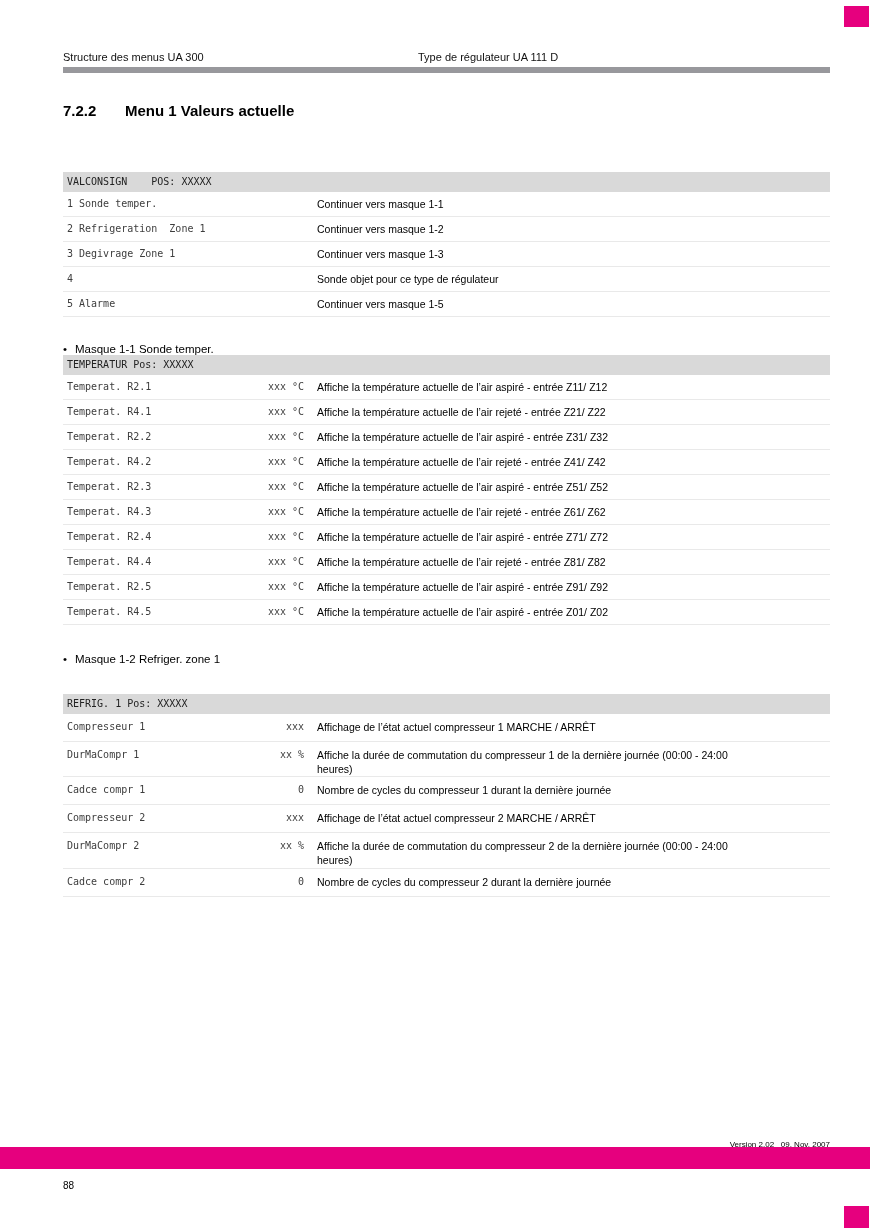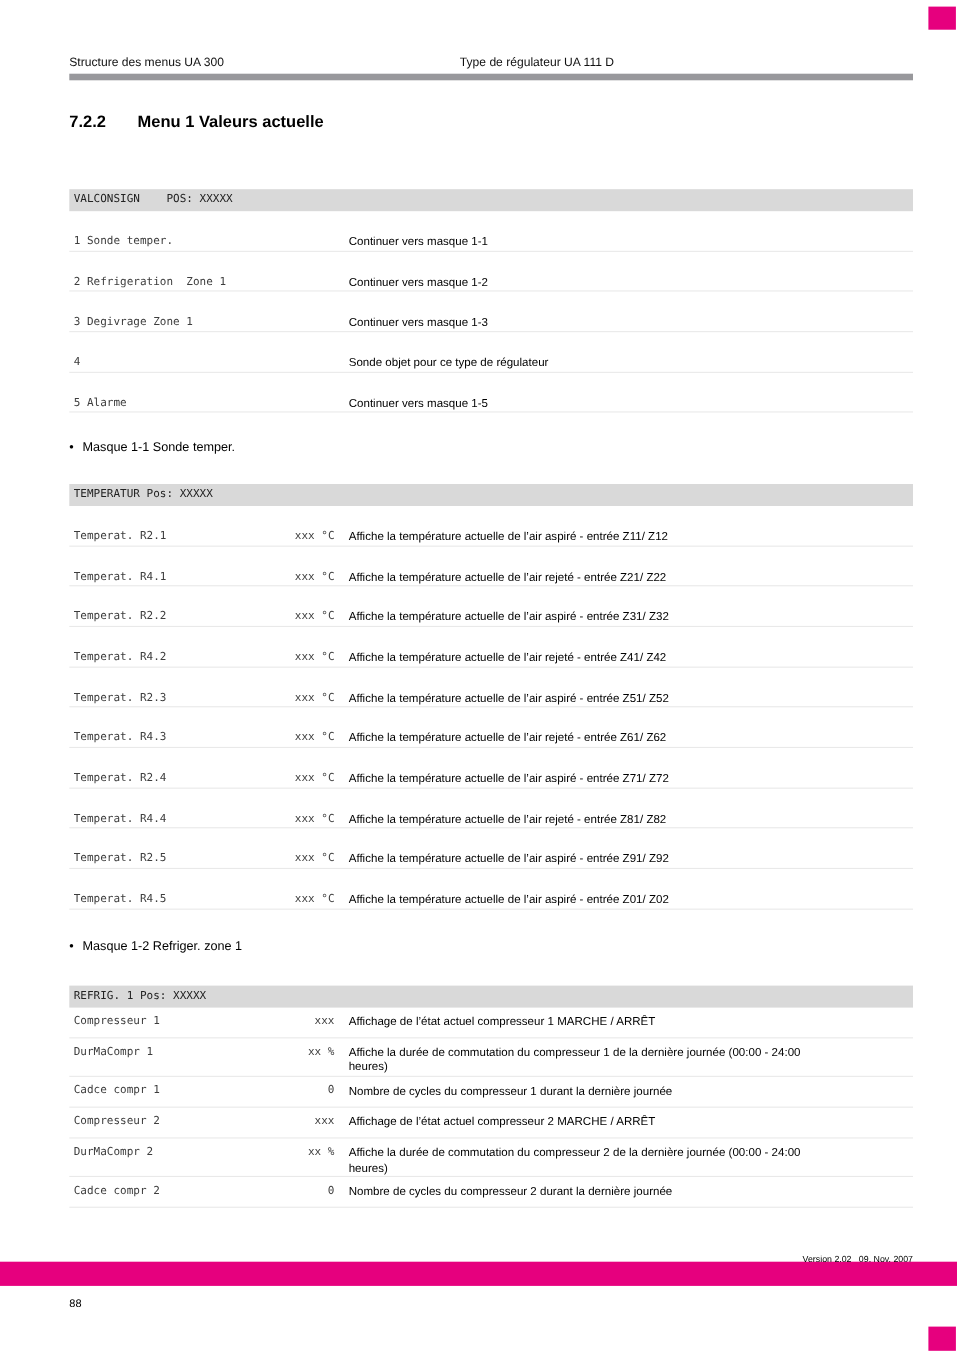--- a/index.html
+++ b/index.html
@@ -24,34 +24,34 @@
   .doc-header .hl { width: 355px; }
   .rule { height: 6px; background: #98989c; margin-top: 3px; }
 
   
   .section-heading { margin-top: 29px; display: flex; font-size: 15px; font-weight: bold; color: #000; }
   .section-num { width: 62px; }
 
   
   .dtable { width: 100%; }
   .table-1 { margin-top: 53px; }
-  .table-2 { margin-top: 27px; }
+  .table-2 { }
   .table-3 { margin-top: 29px; }
   .thead {
     background: #d9d9d9;
     height: 20px; line-height: 20px;
     padding-left: 4px;
     font-family: "DejaVu Sans Mono", monospace;
     font-size: 10px; color: #222;
     white-space: pre;
   }
   .trow {
     display: flex;
     min-height: 25px;
-    padding-top: 22px;
+    padding-top: 6px;
     box-sizing: border-box;
     border-bottom: 1px solid #e9e9e9;
     align-items: flex-start;
   }
   .table-3 .trow { min-height: 28px; padding-top: 7px; }
   .c1 {
     width: 205px; padding-left: 4px; box-sizing: border-box;
     font-family: "DejaVu Sans Mono", monospace; font-size: 10px; color: #3d3d3d;
     white-space: pre; flex-shrink: 0;
   }

